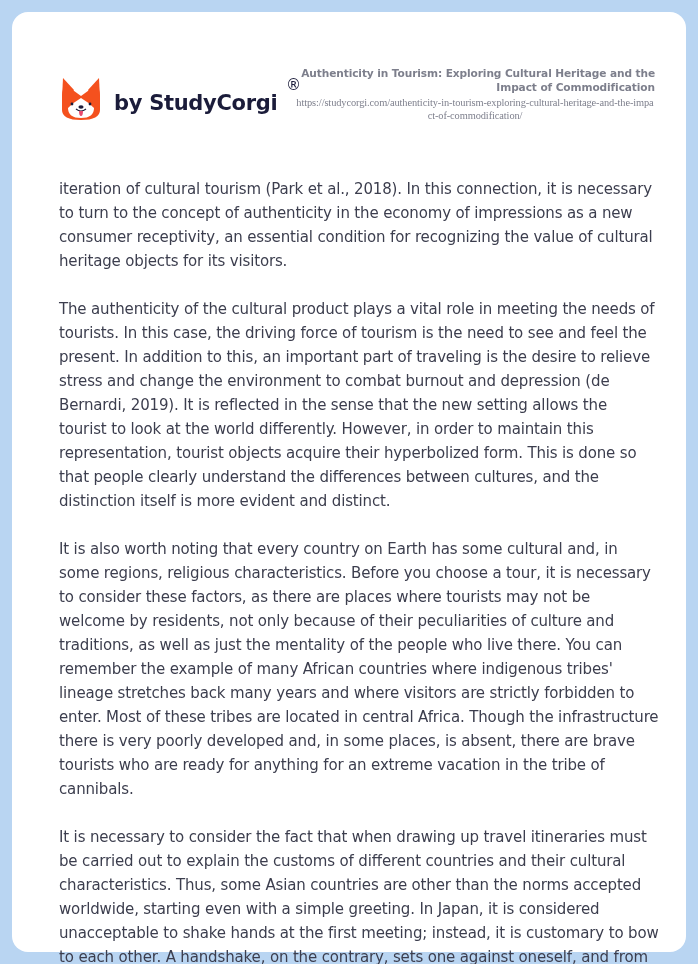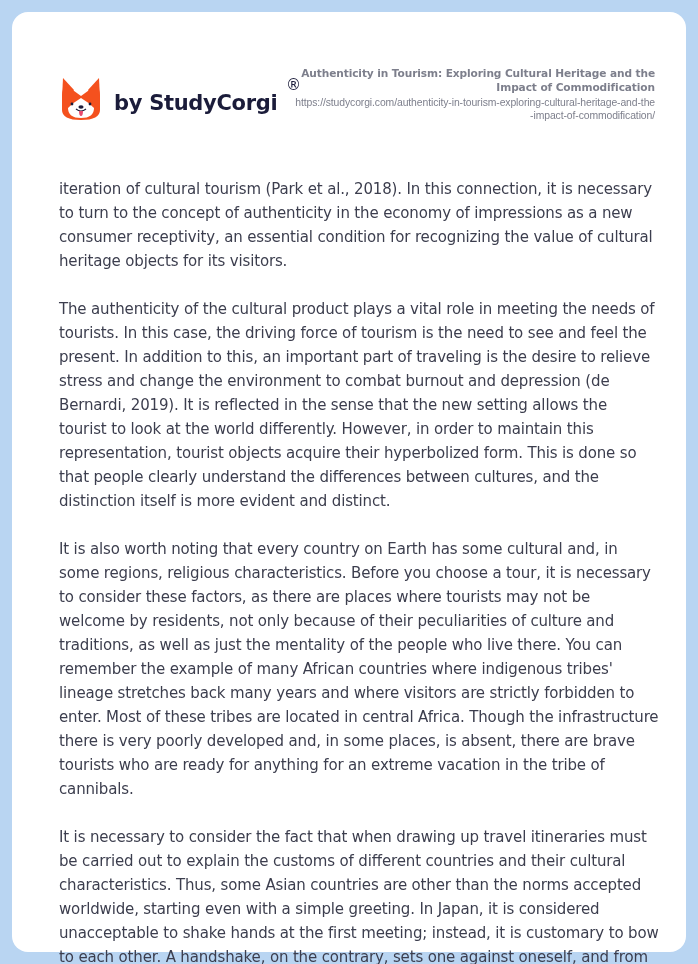--- a/index.html
+++ b/index.html
@@ -67,28 +67,29 @@
   .doc-title {
     font-family: "DejaVu Sans", sans-serif;
     font-weight: bold;
     font-size: 10.6px;
     line-height: 14px;
     color: #7d7f8c;
     letter-spacing: -0.1px;
   }
   .doc-url {
     margin-top: 2px;
-    font-family: Liberation Sans, sans-serif;
+    font-family: Liberation Serif, serif;
     font-size: 10.4px;
     line-height: 13px;
     color: #7d7f8c;
     text-decoration: none;
     display: block;
     word-break: break-all;
     letter-spacing: -0.1px;
+    text-align: center;
   }
   .content {
     position: absolute;
     left: 47px;
     top: 165px;
     width: 600px;
   }
   .content p {
     margin: 0 0 24px 0;
     font-family: "DejaVu Sans", sans-serif;

